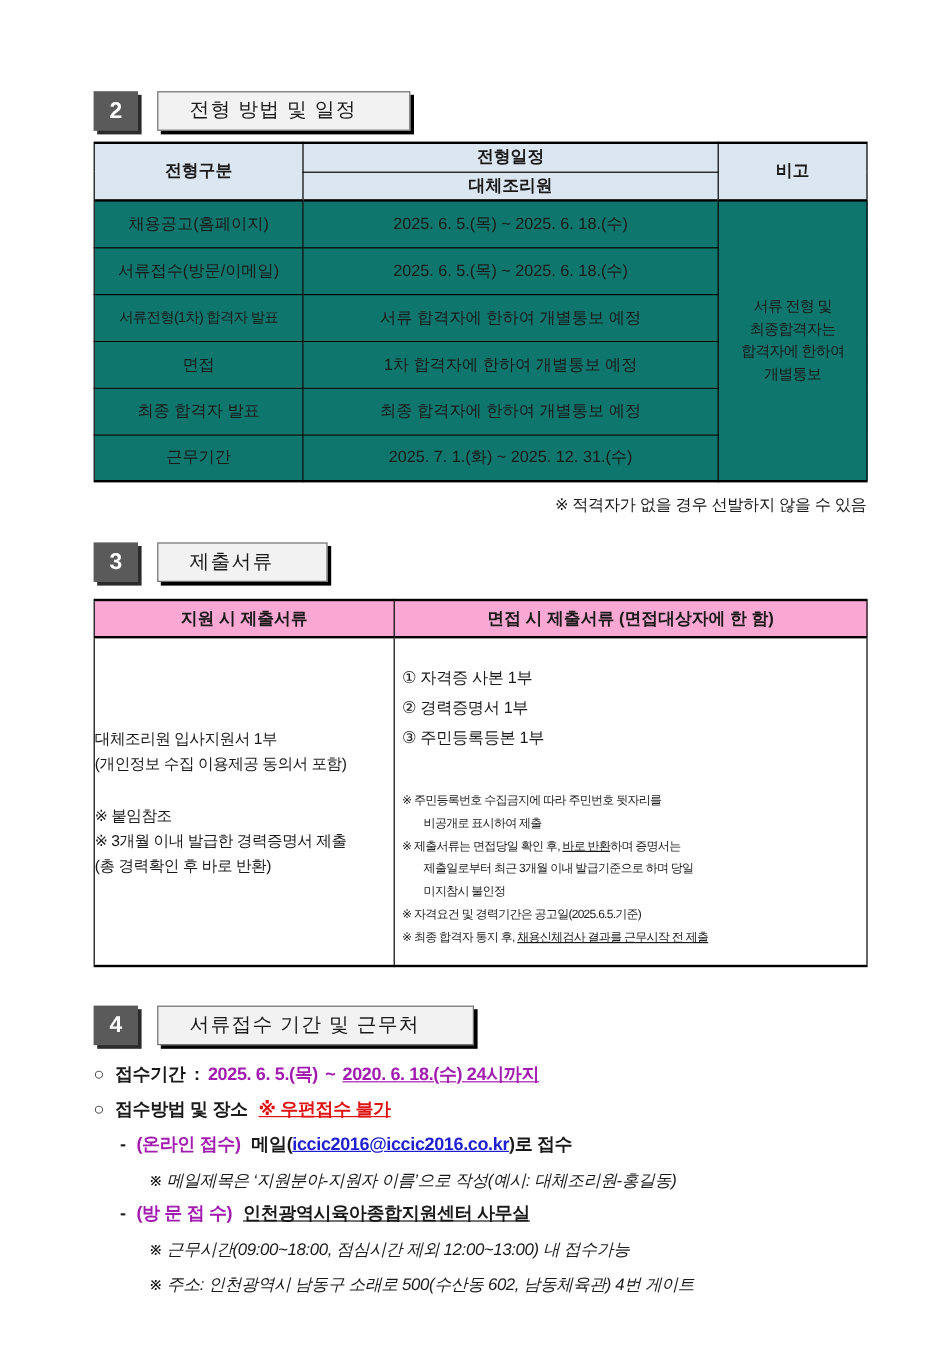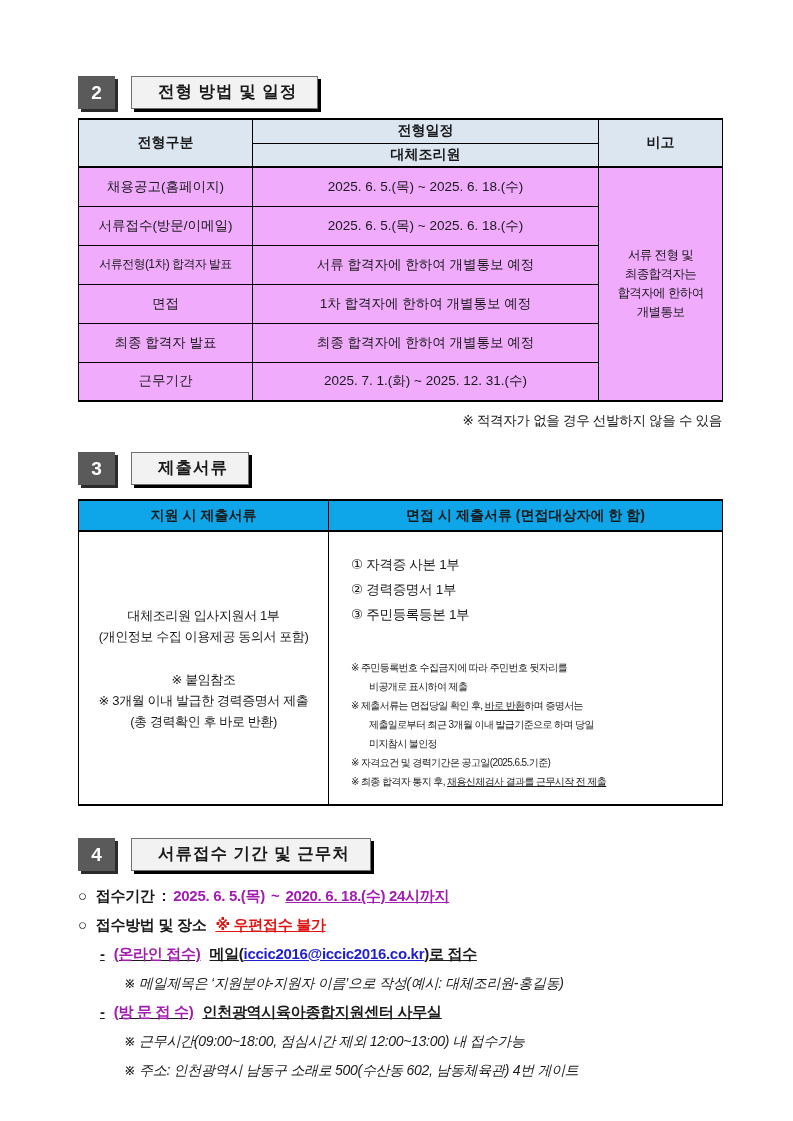--- a/index.html
+++ b/index.html
@@ -14,59 +14,59 @@
   
   .sec-header { display:flex; align-items:flex-start; gap:16px; }
   .num-box {
     width:37px; height:33px; background:#5a5a5a; color:#ffffff;
     font-size:19px; font-weight:bold; display:flex; align-items:center; justify-content:center;
     box-shadow:3px 3px 0 #2b2b2b;
   }
   .title-box {
     background:#f2f2f2; border:1px solid #6f6f6f;
     box-shadow:3px 3px 0 #000000;
-    padding:4px 20px 5px 26px; font-size:16.5px; font-weight:bold; letter-spacing:1px;
+    padding:4px 44px 5px 26px; font-size:16.5px; font-weight:normal; letter-spacing:1px;
   }
 
   
   table { border-collapse:collapse; width:644px; table-layout:fixed; }
   .t1 { margin-top:9px; border-top:2.5px solid #000; border-bottom:2.5px solid #000;
         border-left:1.5px solid #000; border-right:1.5px solid #000; }
   .t1 th, .t1 td { border:1px solid #000; text-align:center; vertical-align:middle; }
   .t1 th { background:#dce6f1; font-size:14px; font-weight:bold; height:24px; }
   .t1 .hdr-split { border-bottom:2px solid #000; }
-  .t1 td { font-size:13.5px; height:39px; background:#f0abfc; }
+  .t1 td { font-size:13.5px; height:39px; background:#0f766e; }
   .t1 .cond { font-size:12px; letter-spacing:-0.6px; }
   .t1 .remark { font-size:12.5px; letter-spacing:-0.6px; line-height:19px; }
 
   .t2 { margin-top:14px; border-top:2.5px solid #000; border-bottom:2.5px solid #000;
         border-left:1.5px solid #000; border-right:1.5px solid #000; }
-  .t2 th { background:#0ea5e9; font-size:14px; font-weight:bold; height:31px;
+  .t2 th { background:#f9a8d4; font-size:14px; font-weight:bold; height:31px;
            border:1px solid #000; border-bottom:2px solid #000; text-align:center; }
   .t2 td { border:1px solid #000; vertical-align:middle; height:274px; background:#fff; }
-  .t2 .left-cell { text-align:center; font-size:13px; letter-spacing:-0.4px; line-height:21px; }
+  .t2 .left-cell { text-align:left; font-size:13px; letter-spacing:-0.4px; line-height:21px; }
   .t2 .left-gap { height:22px; }
-  .t2 .right-cell { vertical-align:top; padding:20px 10px 0 22px; }
+  .t2 .right-cell { vertical-align:top; padding:20px 10px 0 6px; }
   .doc-list { font-size:13.5px; line-height:25px; letter-spacing:-0.3px; }
   .doc-notes { margin-top:31px; font-size:10px; letter-spacing:-0.6px; line-height:19px; }
   .doc-notes .cont { padding-left:18px; }
   .u { text-decoration:underline; }
 
   .footnote { width:644px; text-align:right; font-size:13.5px; margin-top:10px; letter-spacing:-0.3px; }
 
   .gap-s3 { height:22px; }
   .gap-s4 { height:32px; }
 
   
   .s4-body { margin-top:13px; font-size:15px; }
   .line { margin-top:5px; line-height:24px; letter-spacing:-0.3px; }
   .b { font-weight:bold; }
   .blue { color:#a21caf; }
   .red { color:#e01212;text-decoration:underline; }
-  .ind1 { padding-left:22px;text-decoration:underline; }
+  .ind1 { padding-left:22px; }
   .ind2 { padding-left:46px; font-size:14px;font-style:italic; }
   .tilde { margin:0 6px; }
   .colon { margin:0 7px; }
   .wsp { margin-left:9px; }
 </style>
 </head>
 <body>
 
 <div class="page">
 

